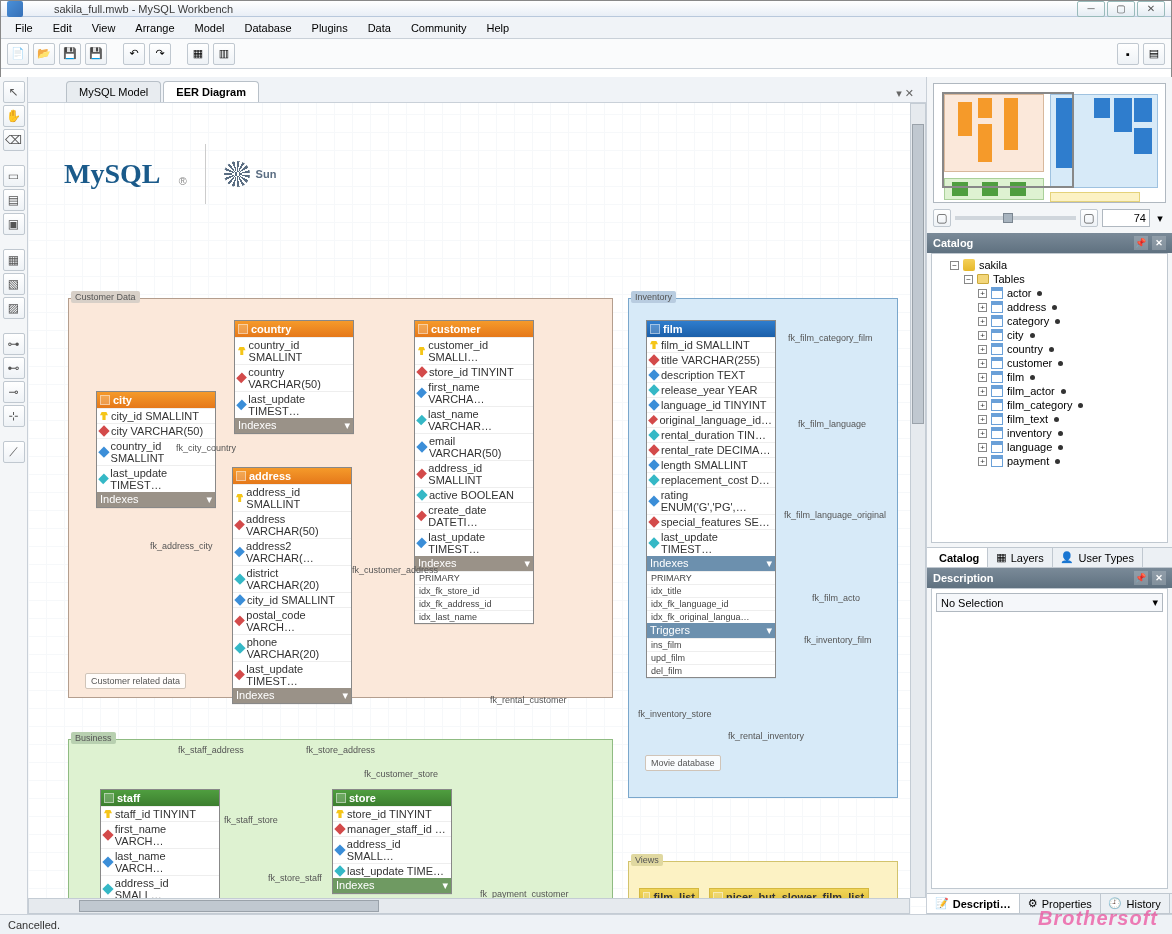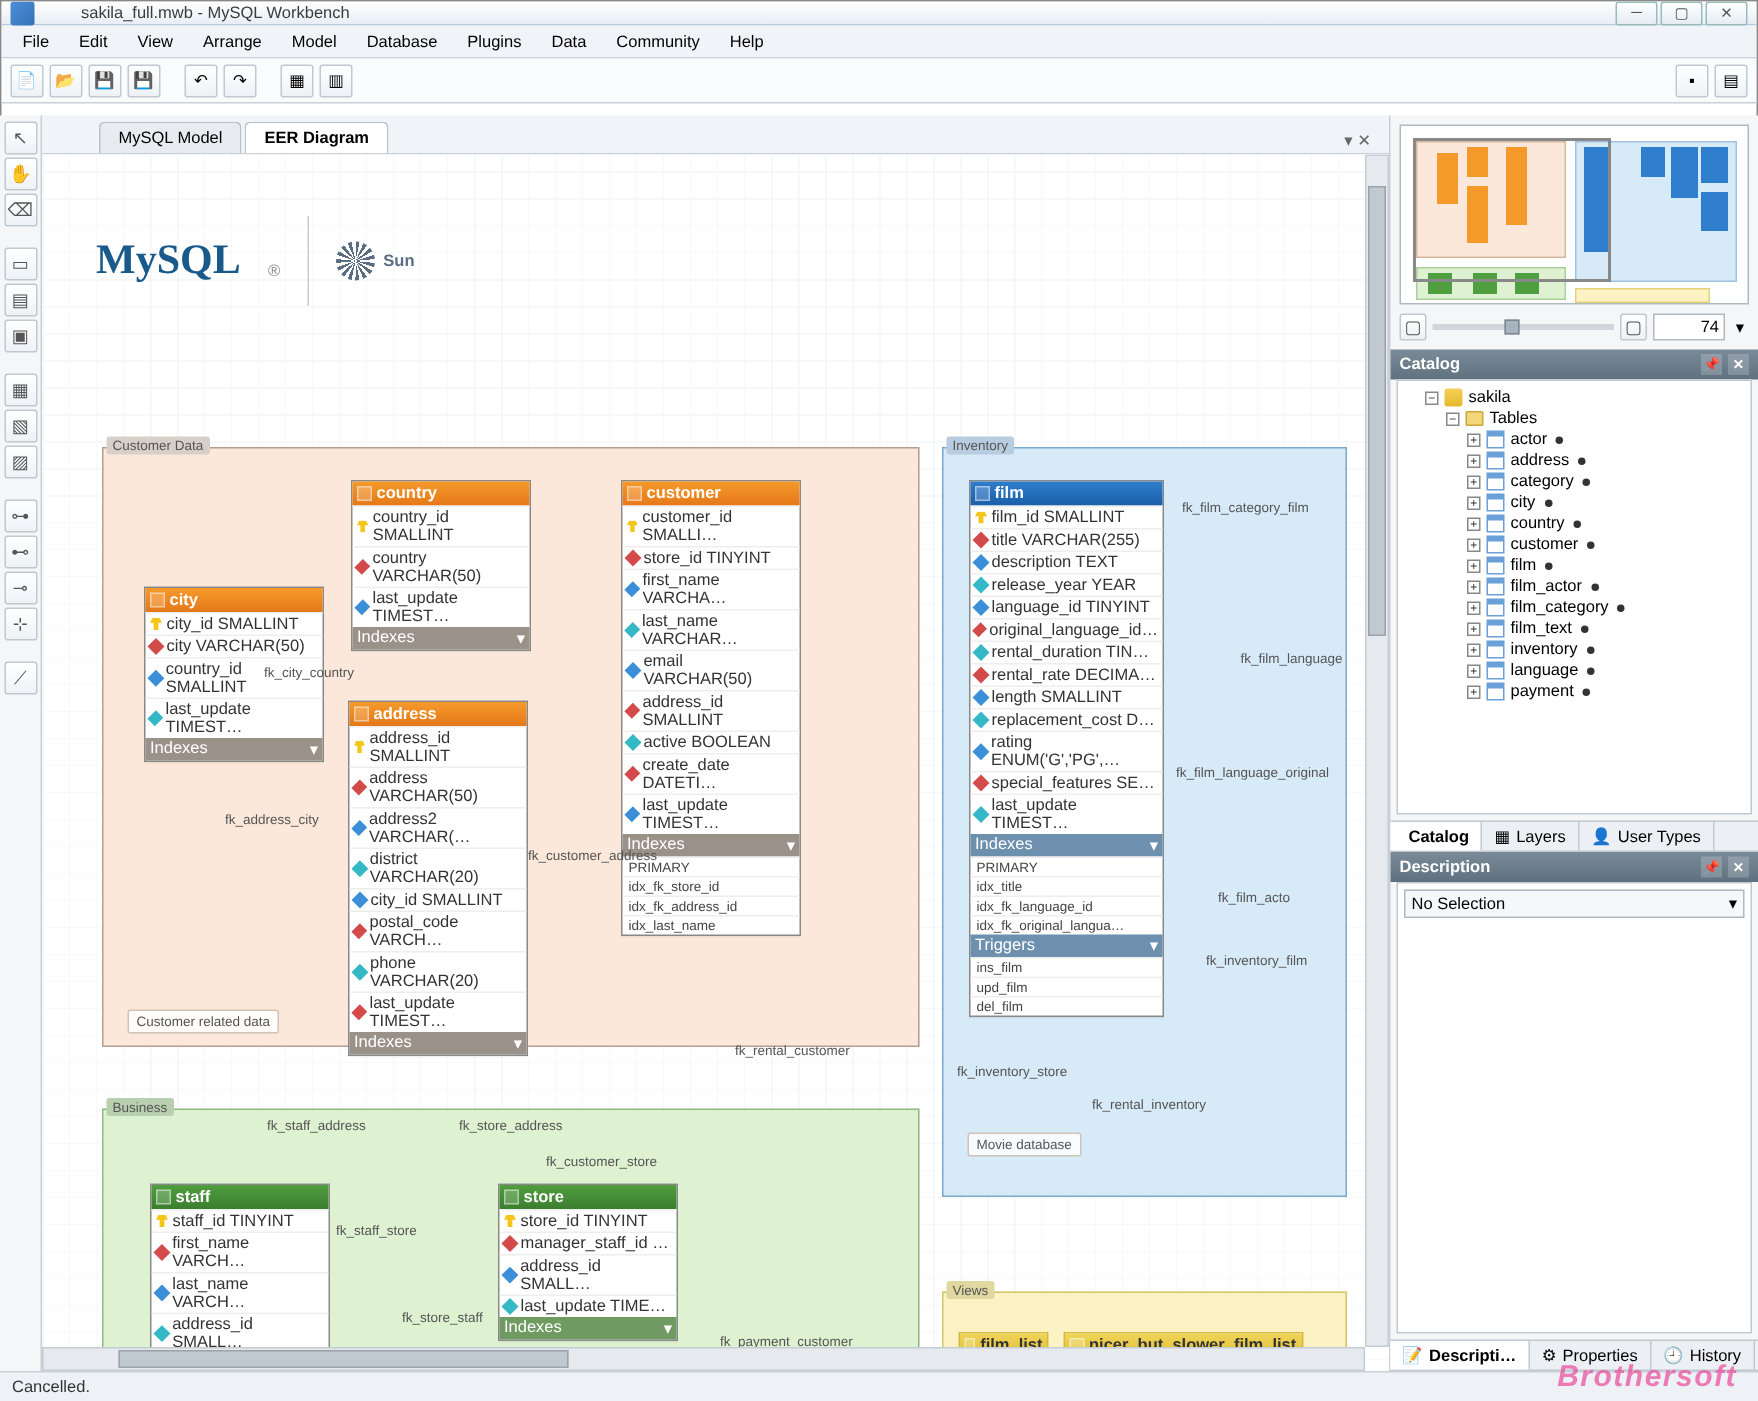--- a/index.html
+++ b/index.html
@@ -502,21 +502,21 @@
             <div class="sect">
               <span>Indexes</span>
               <span>▾</span>
             </div>
           </div>
 
         <div class="fk" style="left:148px; top:340px;">fk_city_country</div>
         <div class="fk" style="left:122px; top:438px;">fk_address_city</div>
         <div class="fk" style="left:324px; top:462px;">fk_customer_address</div>
         <div class="fk" style="left:760px; top:230px;">fk_film_category_film</div>
-        <div class="fk" style="left:770px; top:331px;margin-left:29px;">fk_film_language</div>
+        <div class="fk" style="left:770px; top:316px;">fk_film_language</div>
         <div class="fk" style="left:756px; top:407px;">fk_film_language_original</div>
         <div class="fk" style="left:784px; top:490px;">fk_film_acto</div>
         <div class="fk" style="left:776px; top:532px;">fk_inventory_film</div>
         <div class="fk" style="left:610px; top:606px;">fk_inventory_store</div>
         <div class="fk" style="left:700px; top:628px;">fk_rental_inventory</div>
         <div class="fk" style="left:462px; top:592px;">fk_rental_customer</div>
         <div class="fk" style="left:150px; top:642px;">fk_staff_address</div>
         <div class="fk" style="left:278px; top:642px;">fk_store_address</div>
         <div class="fk" style="left:336px; top:666px;">fk_customer_store</div>
         <div class="fk" style="left:196px; top:712px;text-align:center;">fk_staff_store</div>

